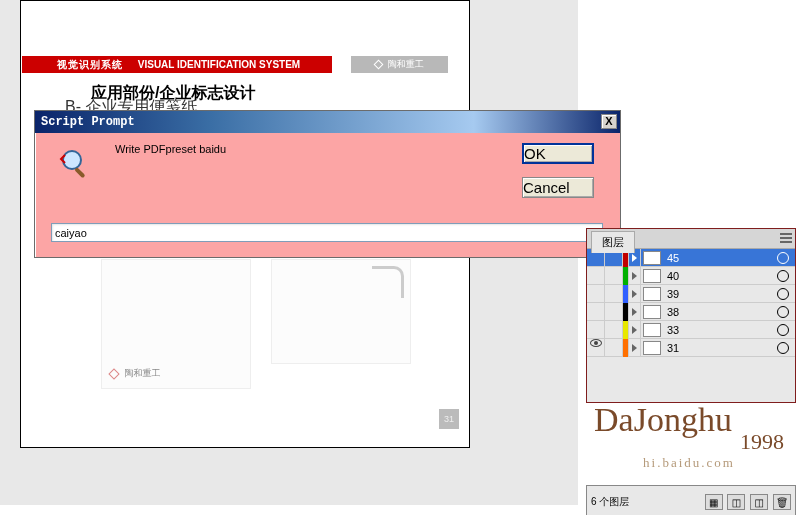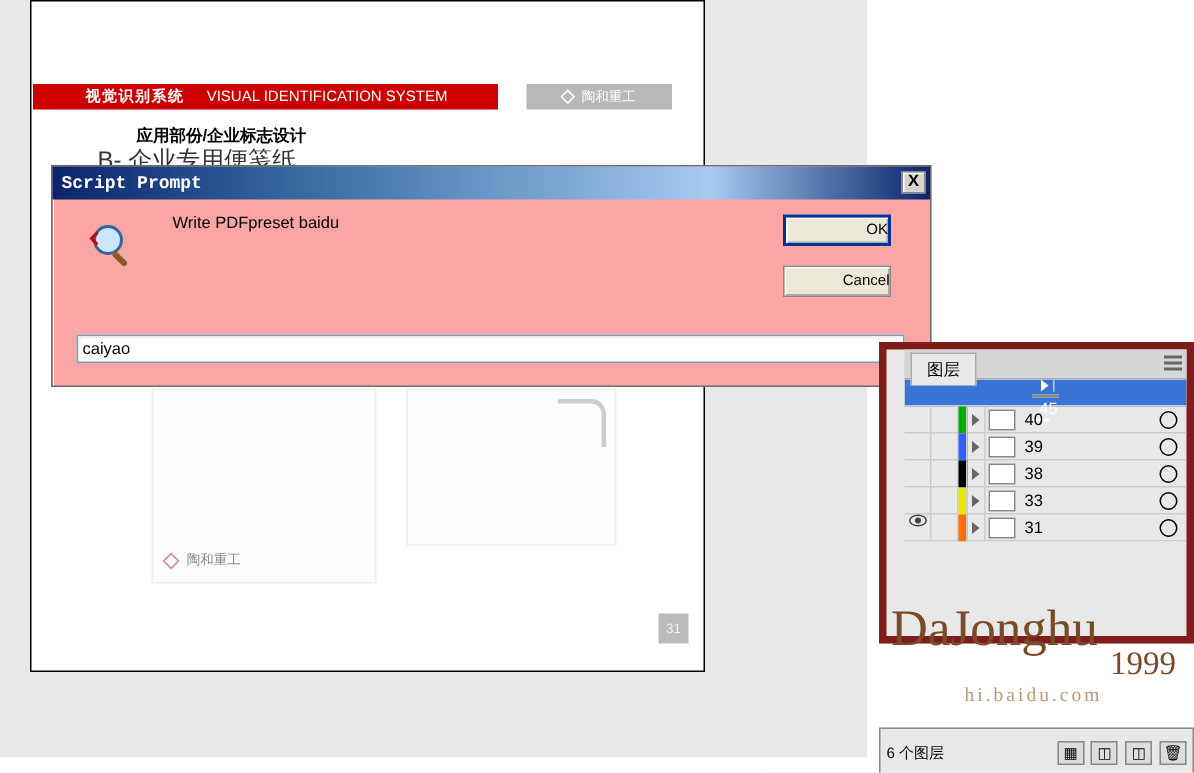--- a/index.html
+++ b/index.html
@@ -26,37 +26,37 @@
     position: absolute; left: 1px; top: 55px;
     width: 310px; height: 17px;
     background: #c00;
     color: #fff;
     line-height: 17px;
     font-size: 10px;
     padding-left: 35px;
     white-space: nowrap;
   }
   .red-bar .cn { font-weight: bold; letter-spacing: 1px; }
-  .red-bar .en { margin-left: 12px; font-weight: normal; }
+  .red-bar .en { margin-left: 12px; font-weight: bold; }
   .gray-tab {
     position: absolute; left: 330px; top: 55px;
     width: 97px; height: 17px;
     background: #b8b8b8;
     color: #fff;
     font-size: 9px; line-height: 17px;
     text-align: center;
   }
   .gray-tab .diamond {
     display:inline-block; width:7px; height:7px;
     border:1px solid #fff; transform: rotate(45deg);
     margin-right:3px; vertical-align:middle;
   }
   .sect-title {
     position: absolute; left: 70px; top: 82px;
-    font-size: 11px; font-weight: bold; color: #000;
+    font-size: 16px; font-weight: bold; color: #000;
   }
   .sect-sub {
     position: absolute; left: 44px; top: 96px;
     font-size: 16px; color: #333;
   }
   .env-left {
     position: absolute; left: 80px; top: 258px;
     width: 150px; height: 130px;
     background: #fcfcfc;
     border: 1px solid #eee;
@@ -117,59 +117,58 @@
   .dlg-icon svg { width:32px; height:32px; }
   .dlg-msg {
     position:absolute; left:80px; top:10px;
     font-size:11px; color:#000;
   }
   .btn {
     position:absolute; width:72px; height:21px;
     background:#ece9d8;
     border:1px solid #888;
     box-shadow: 1px 1px 0 #fff inset, -1px -1px 0 #aaa inset;
-    font-size:10px; text-align:right; line-height:19px;
+    font-size:15px; text-align:left; line-height:19px;
   }
   .btn-ok { right:26px; top:10px; border:1px solid #003399; border-width:2px; line-height:17px;}
   .btn-cancel { right:26px; top:44px; }
   .dlg-input {
     position:absolute; left:16px; top:90px;
     width:552px; height:19px;
     background:#fff; border:1px solid #7f9db9;
     padding:2px 3px; font-size:11px; color:#000;
     box-shadow: inset 1px 1px 2px rgba(0,0,0,0.1);
   }
 
   
   .layers-panel {
     position:absolute; right:0; top:228px;
-    width:210px; height:201px;
+    width:210px; height:175px;
     background:#e8e8e8;
-    border:5px solid #7f1d1d;
-    padding-left:12px;
+    border:1px solid #7f1d1d;
   }
   .layers-tabbar {
     height:20px; background:#d6d6d6; border-bottom:1px solid #aaa;
     position:relative;
   }
   .layers-tab {
     display:inline-block; padding:3px 10px; font-size:11px;
     background:#e8e8e8; border:1px solid #aaa; border-bottom:none;
     margin-left:4px; margin-top:2px;
   }
   .layers-menu {
     position:absolute; right:2px; top:2px; width:14px; height:14px;
   }
   .layers-menu div { height:2px; background:#666; margin:2px 1px; }
   .layers-body { max-height:134px; overflow:hidden; }
   .layer-row {
     height:18px; display:flex; align-items:center;
     border-bottom:1px solid #ccc;
   }
-  .layer-row.selected { background:#3875d7; color:#fff;flex-direction:column; }
+  .layer-row.selected { background:#3875d7; color:#fff; }
   .lr-cell { height:18px; border-right:1px solid #ccc; }
   .lr-vis { width:18px; text-align:center; }
   .lr-lock { width:18px; }
   .lr-color { width:6px; }
   .lr-tw { width:12px; display:flex; align-items:center; justify-content:center;}
   .lr-thumb { width:18px; height:14px; border:1px solid #888; background:#fff; margin:2px;}
   .lr-name { flex:1; padding-left:4px; font-size:11px; }
   .lr-ring {
     width:12px; height:12px; border:1px solid currentColor; border-radius:50%;
     margin-right:6px;
@@ -346,15 +345,15 @@
   <span>
     <span class="ls-btn">▦</span>
     <span class="ls-btn">◫</span>
     <span class="ls-btn">◫</span>
     <span class="ls-btn">🗑</span>
   </span>
 </div>
 
 <div class="sig">
   <div class="name">DaJonghu</div>
-  <div class="year">1999</div>
+  <div class="year">1998</div>
   <span class="url">hi.baidu.com</span>
 </div>
 
 </body></html>

